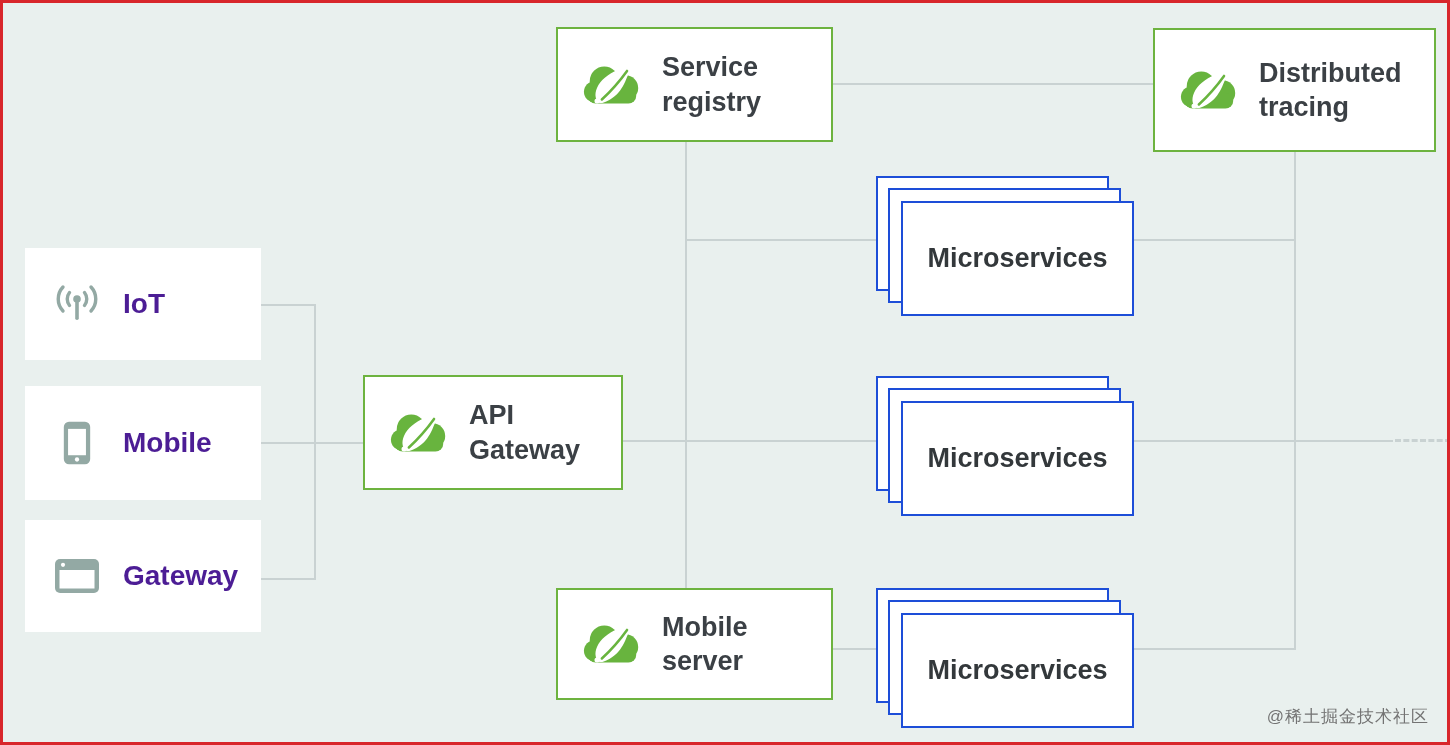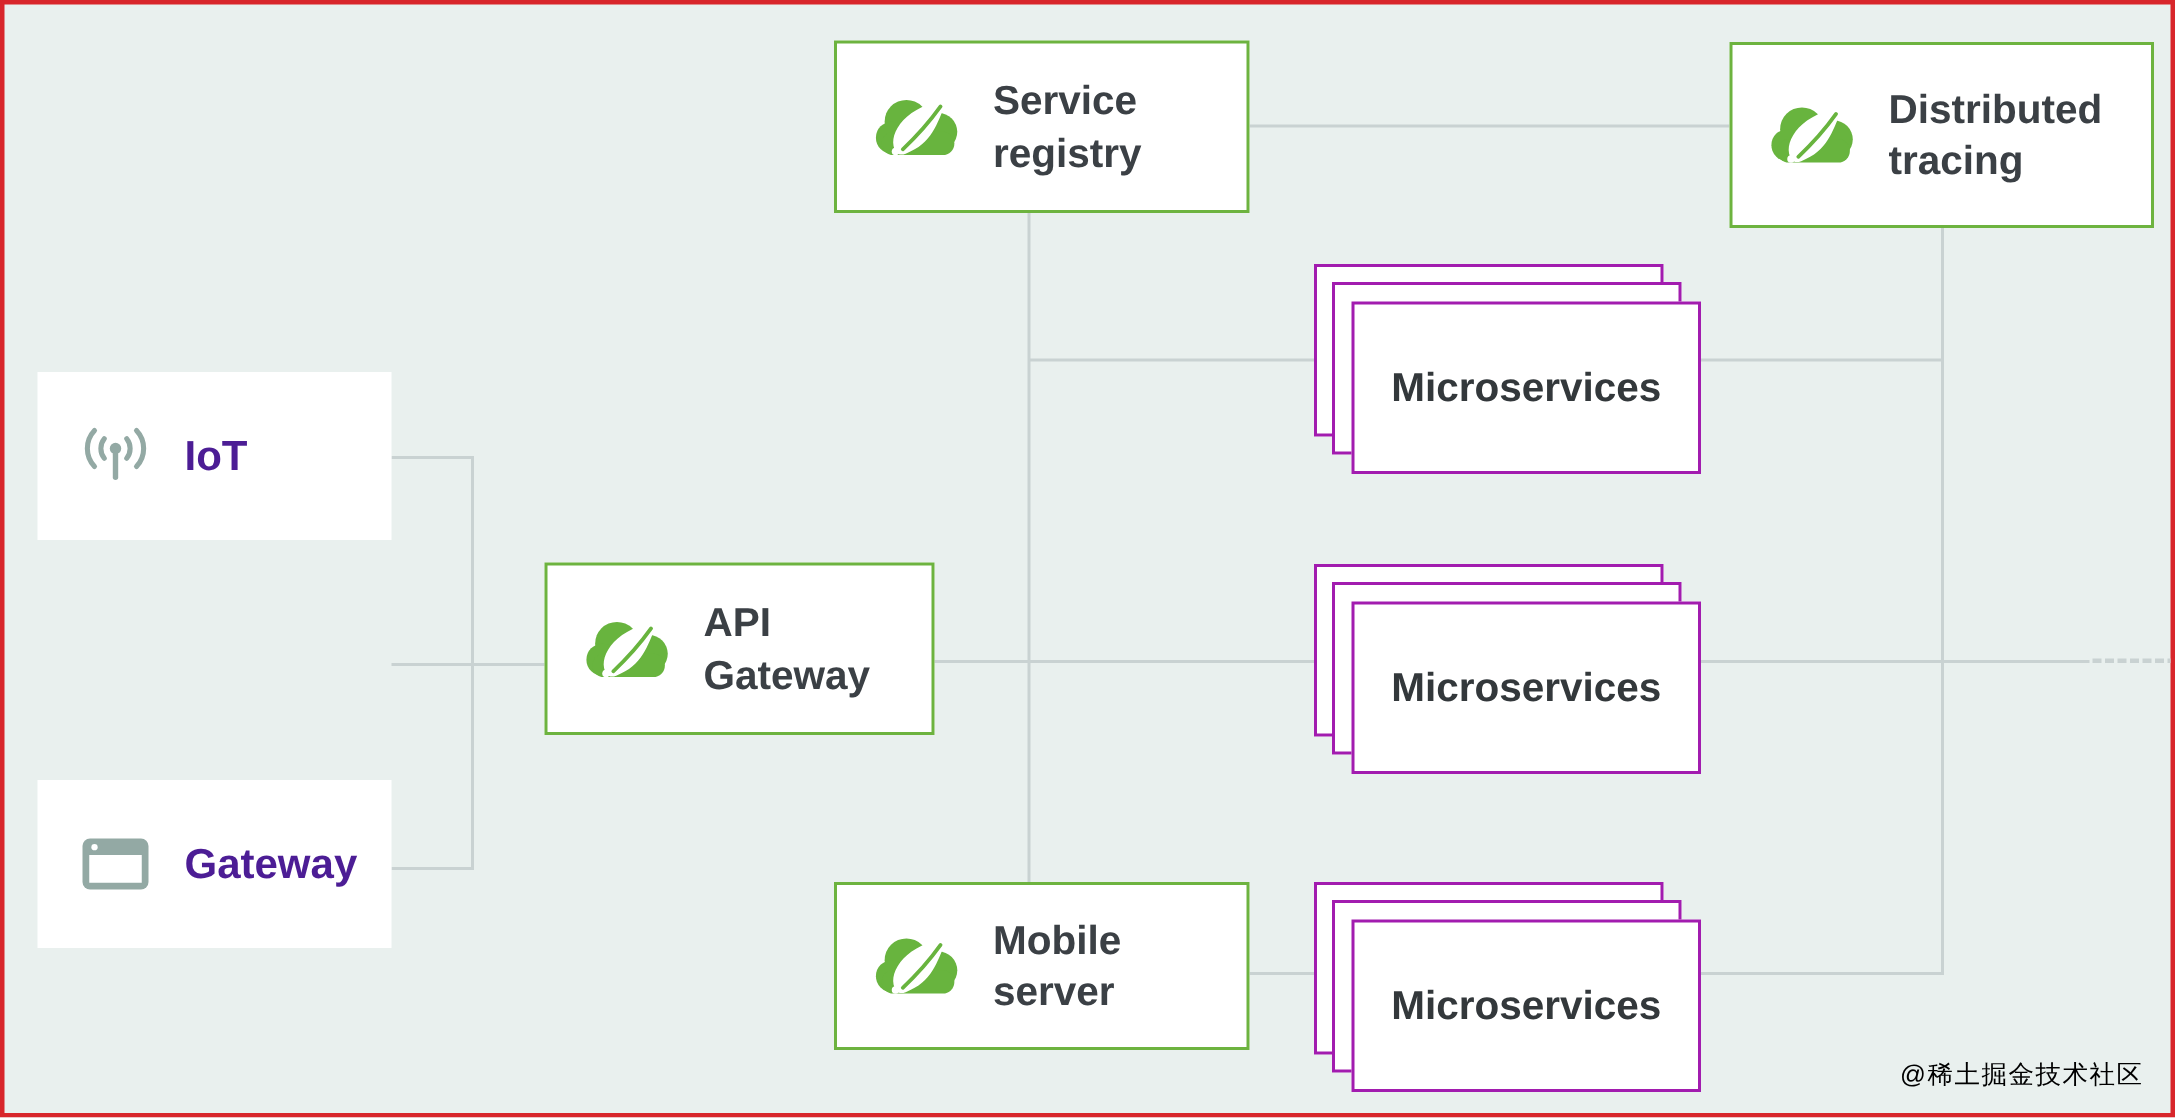--- a/index.html
+++ b/index.html
@@ -37,29 +37,29 @@
   .client{
     position:absolute;z-index:2;background:#ffffff;
     display:flex;align-items:center;box-sizing:border-box;padding-left:28px;
   }
   .cicon{width:48px;flex:0 0 48px;display:flex;align-items:center;justify-content:center;}
   .clabel{margin-left:22px;font-size:28px;font-weight:600;color:#4c1d95;}
   
   .stack{position:absolute;z-index:2;width:258px;height:140px;}
   .card{
     position:absolute;width:233px;height:115px;box-sizing:border-box;
-    background:#ffffff;border:2px solid #a21caf;
+    background:#ffffff;border:2px solid #1d4ed8;
   }
   .card.c0{left:0;top:0;}
   .card.c1{left:12px;top:12px;}
   .card.c2{left:25px;top:25px;display:flex;align-items:center;justify-content:center;}
   .mslabel{font-size:27px;font-weight:600;color:#33383b;}
   .watermark{
     position:absolute;right:18px;top:702px;z-index:3;
-    font-size:17px;color:#000000;letter-spacing:1px;
+    font-size:17px;color:#737373;letter-spacing:1px;
   }
   .defs{position:absolute;width:0;height:0;overflow:hidden;}
 </style>
 </head>
 <body>
 
 <svg class="defs" aria-hidden="true">
   <defs>
     <symbol id="spring-logo" viewBox="0 0 64 50">
       <g fill="#68b43e">
@@ -150,20 +150,28 @@
 
   <div class="client" style="left:22px;top:245px;width:236px;height:112px">
     <span class="cicon">
       <svg width="46" height="40">
           <use href="#icon-iot"></use>
         </svg>
     </span>
     <span class="clabel">IoT</span>
   </div>
 
+  <div class="client" style="left:22px;top:383px;width:236px;height:114px">
+    <span class="cicon">
+      <svg width="32" height="46">
+          <use href="#icon-mobile"></use>
+        </svg>
+    </span>
+    <span class="clabel">Mobile</span>
+  </div>
 
   <div class="client" style="left:22px;top:517px;width:236px;height:112px">
     <span class="cicon">
       <svg width="46" height="36">
           <use href="#icon-browser"></use>
         </svg>
     </span>
     <span class="clabel">Gateway</span>
   </div>
 

